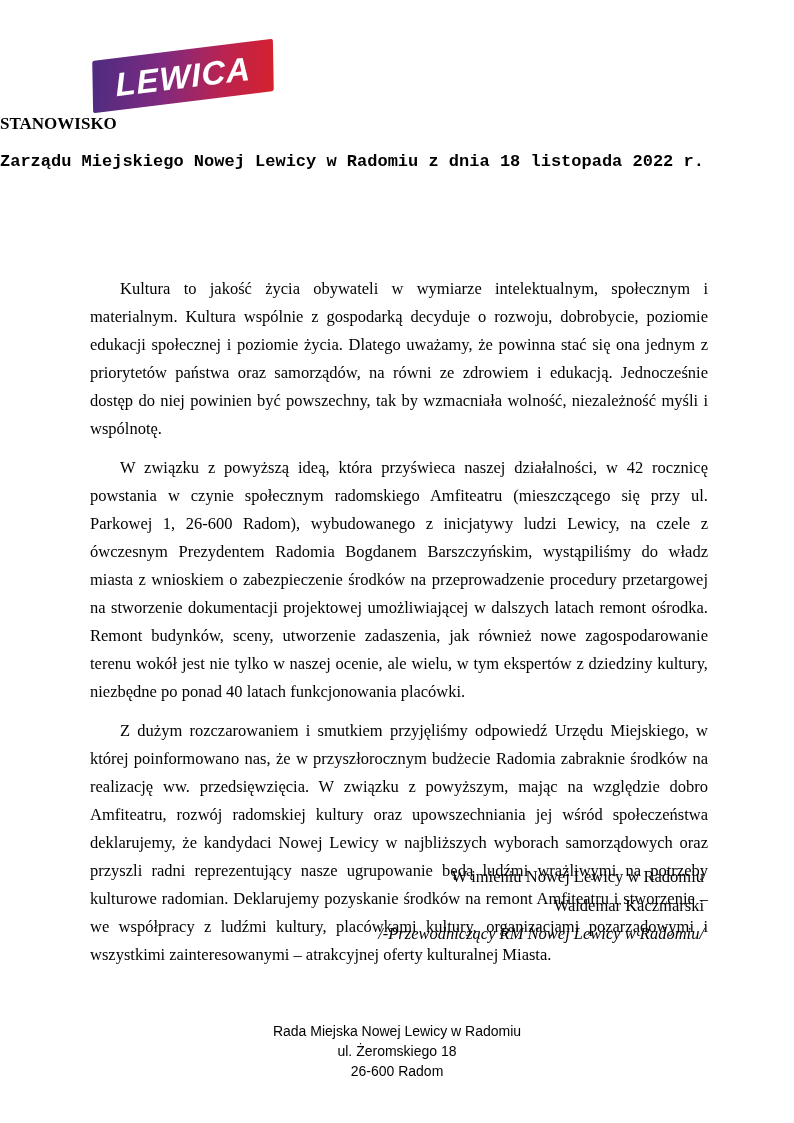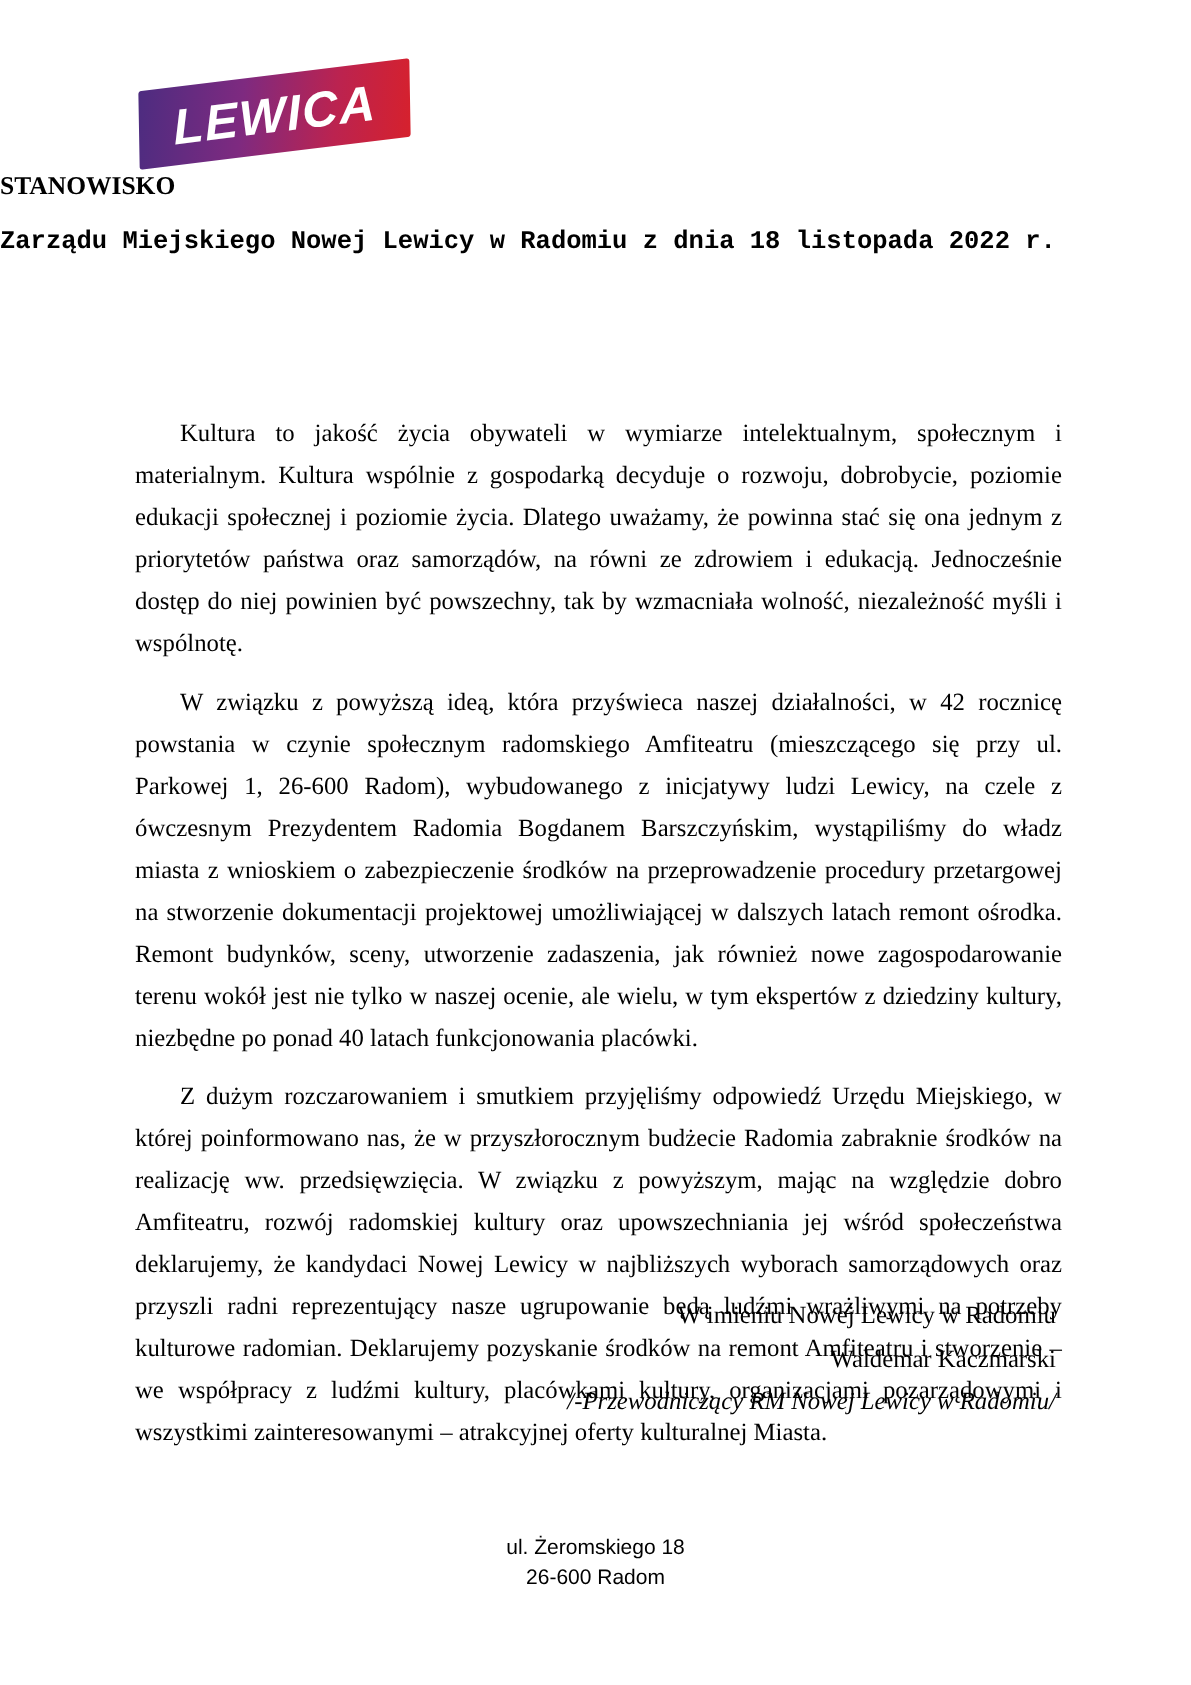--- a/index.html
+++ b/index.html
@@ -122,17 +122,18 @@
     <p class="body-para">Z dużym rozczarowaniem i smutkiem przyjęliśmy odpowiedź Urzędu Miejskiego, w której poinformowano nas, że w przyszłorocznym budżecie Radomia zabraknie środków na realizację ww. przedsięwzięcia. W związku z powyższym, mając na względzie dobro Amfiteatru, rozwój radomskiej kultury oraz upowszechniania jej wśród społeczeństwa deklarujemy, że kandydaci Nowej Lewicy w najbliższych wyborach samorządowych oraz przyszli radni reprezentujący nasze ugrupowanie będą ludźmi wrażliwymi na potrzeby kulturowe radomian. Deklarujemy pozyskanie środków na remont Amfiteatru i stworzenie – we współpracy z ludźmi kultury, placówkami kultury, organizacjami pozarządowymi i wszystkimi zainteresowanymi – atrakcyjnej oferty kulturalnej Miasta.</p>
   </div>
 
   <div class="signature">
     <div>W imieniu Nowej Lewicy w Radomiu</div>
     <div>Waldemar Kaczmarski</div>
     <div class="sig-italic">/-Przewodniczący RM Nowej Lewicy w Radomiu/</div>
   </div>
 
   <div class="footer">
+    <div>Rada Miejska Nowej Lewicy w Radomiu</div>
     <div>ul. Żeromskiego 18</div>
     <div>26-600 Radom</div>
   </div>
 
 </div>
 
 </body></html>

